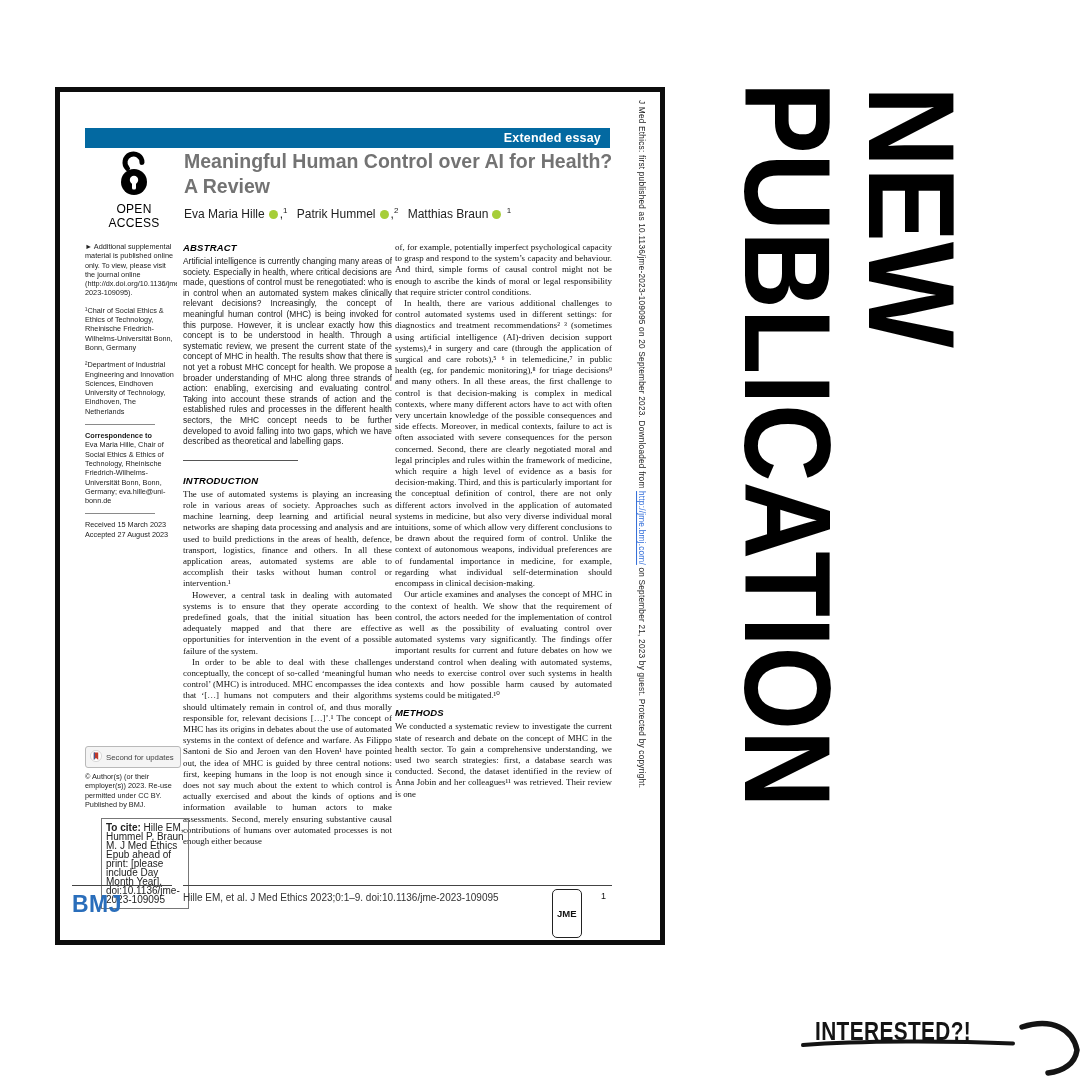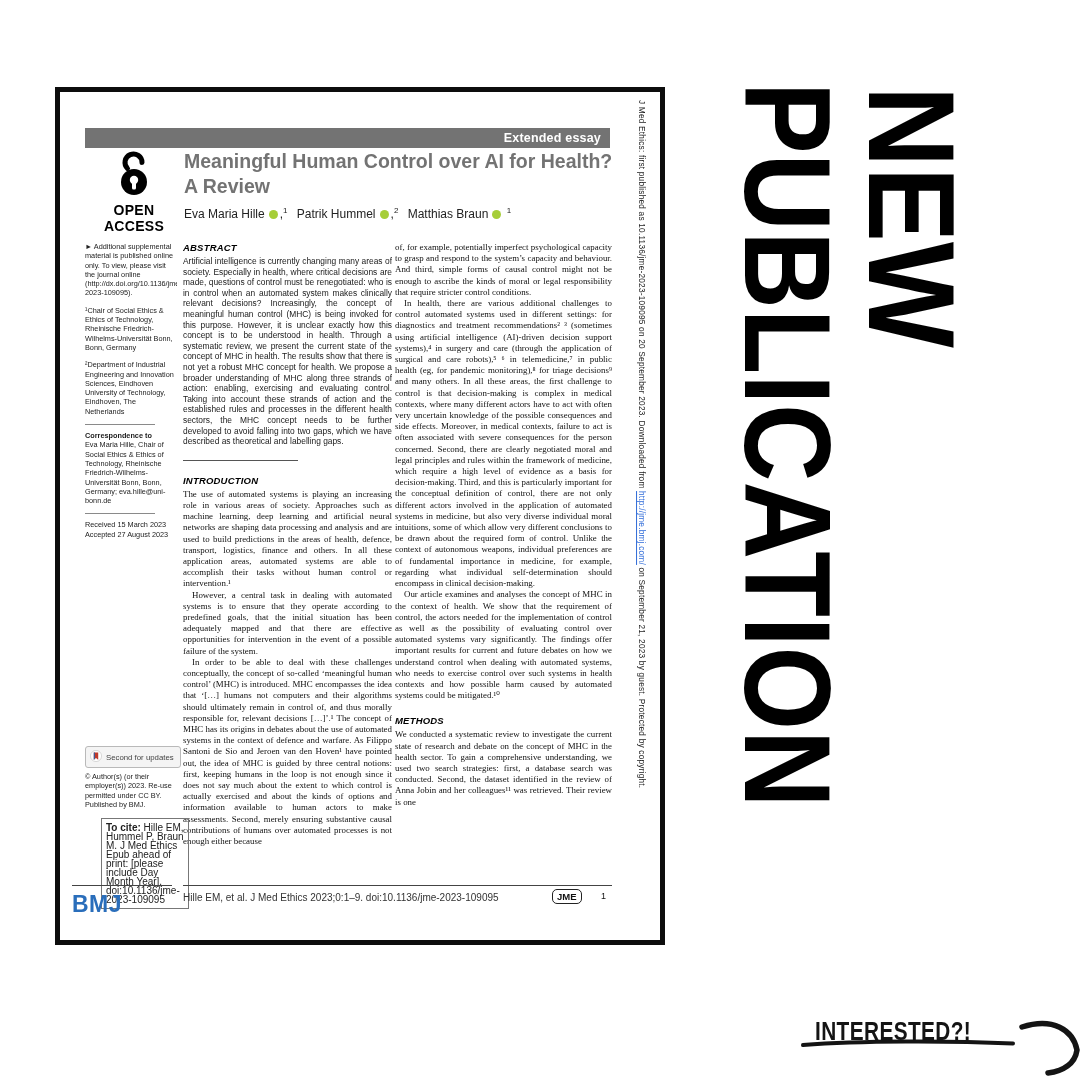--- a/index.html
+++ b/index.html
@@ -4,31 +4,31 @@
 <style>
   html,body{margin:0;padding:0;background:#ffffff;}
   .canvas{position:relative;width:1080px;height:1080px;background:#ffffff;overflow:hidden;
           font-family:"Liberation Sans",sans-serif;color:#111;}
 
   
   .paper{position:absolute;left:55px;top:87px;width:610px;height:858px;
          border:5px solid #0d0d0d;background:#fff;box-sizing:border-box;}
   .paper *{box-sizing:border-box;}
 
-  .banner{position:absolute;left:25px;top:36px;width:525px;height:20px;background:#737373;
+  .banner{position:absolute;left:25px;top:36px;width:525px;height:20px;background:#0369a1;
           color:#fff;font-size:12.5px;font-weight:bold;text-align:right;line-height:20px;
           padding-right:9px;letter-spacing:.2px;}
 
   .side-strip{position:absolute;left:570px;top:8px;height:824px;width:17px;
               writing-mode:vertical-rl;font-size:8.3px;letter-spacing:.2px;color:#222;
               white-space:nowrap;}
   .side-strip .lnk{color:#2f6bd8;text-decoration:underline;}
 
   .oa{position:absolute;left:30px;top:58px;width:88px;text-align:center;}
-  .oa-label{font-size:14px;font-weight:bold;letter-spacing:.3px;margin-top:2px;color:#000;}
+  .oa-label{font-size:12px;font-weight:normal;letter-spacing:.3px;margin-top:2px;color:#000;}
 
   .title{position:absolute;left:124px;top:57px;width:440px;font-size:19.5px;line-height:25px;
          font-weight:bold;color:#737373;}
 
   .authors{position:absolute;left:124px;top:114px;width:440px;font-size:12px;color:#222;}
   .orcid{display:inline-block;width:9px;height:9px;border-radius:50%;background:#a6ce39;
          margin:0 1px 0 4px;vertical-align:-1px;}
   .authors sup{font-size:8px;}
   .authors .sep{margin-left:1px;}
   .auth{margin-right:6px;}
@@ -41,34 +41,34 @@
   .sb-block{margin:0 0 8px 0;}
   .sb-rule{width:70px;border-top:1px solid #8a8a8a;margin:7px 0 6px 0;}
   .sb-bold{font-weight:bold;}
 
   .h{font-size:9.5px;font-weight:bold;letter-spacing:.2px;color:#000;margin:0 0 3px 0;font-style:italic;}
   .sans-p{font-size:8.4px;line-height:10.6px;text-align:justify;margin:0;color:#1a1a1a;}
   .serif-p{font-family:"Liberation Serif","DejaVu Serif",serif;font-size:8.9px;line-height:11.2px;
            text-align:justify;margin:0;color:#101010;}
   .indent{text-indent:9px;}
   .ab-divider{width:115px;border-top:1px solid #555;margin:13px 0 14px 0;}
-  .methods-h{margin-top:14px;}
+  .methods-h{margin-top:6px;}
 
   .bottom-left{position:absolute;left:25px;top:654px;width:104px;}
   .check-btn{display:inline-flex;align-items:center;gap:4px;border:1px solid #b9b9b9;border-radius:3px;
              background:#f4f4f4;padding:3px 6px 3px 4px;font-size:7.8px;color:#444;}
   .copyright{font-size:7.3px;line-height:9.3px;margin-top:4px;color:#222;}
   .tocite{border:1px solid #777;padding:4px;font-size:10px;line-height:9px;margin-top:9px;color:#222;margin-left:16px;}
 
   .sidebar-rule{position:absolute;left:12px;top:793px;width:100px;border-top:1px solid #444;}
   .bmj{position:absolute;left:12px;top:799px;font-size:23px;font-weight:bold;color:#2a6ebb;letter-spacing:.5px;}
   .footer-rule{position:absolute;left:123px;top:793px;width:429px;border-top:1px solid #444;}
   .footer-cite{position:absolute;left:123px;top:800px;font-size:10px;color:#333;}
   .jme-badge{position:absolute;left:492px;top:797px;border:1.6px solid #222;border-radius:5px;
-             font-size:9.5px;font-weight:bold;padding:1px 4px;color:#111;}
+             font-size:9.5px;font-weight:bold;padding:18px 4px;color:#111;}
   .page-num{position:absolute;left:541px;top:799px;font-size:9px;color:#111;}
 
   
   .big{position:absolute;font-weight:bold;color:#000;white-space:nowrap;line-height:1;
        transform-origin:0 0;font-size:122px;letter-spacing:0;}
   .big-new{left:972px;top:86px;transform:rotate(90deg) scaleX(0.92);}
   .big-pub{left:848px;top:82px;transform:rotate(90deg) scaleX(0.88);}
 
   .cta{position:absolute;left:815px;top:1016px;font-size:26px;font-weight:bold;color:#141414;
        white-space:nowrap;transform:scaleX(0.8);transform-origin:0 0;letter-spacing:.5px;}

